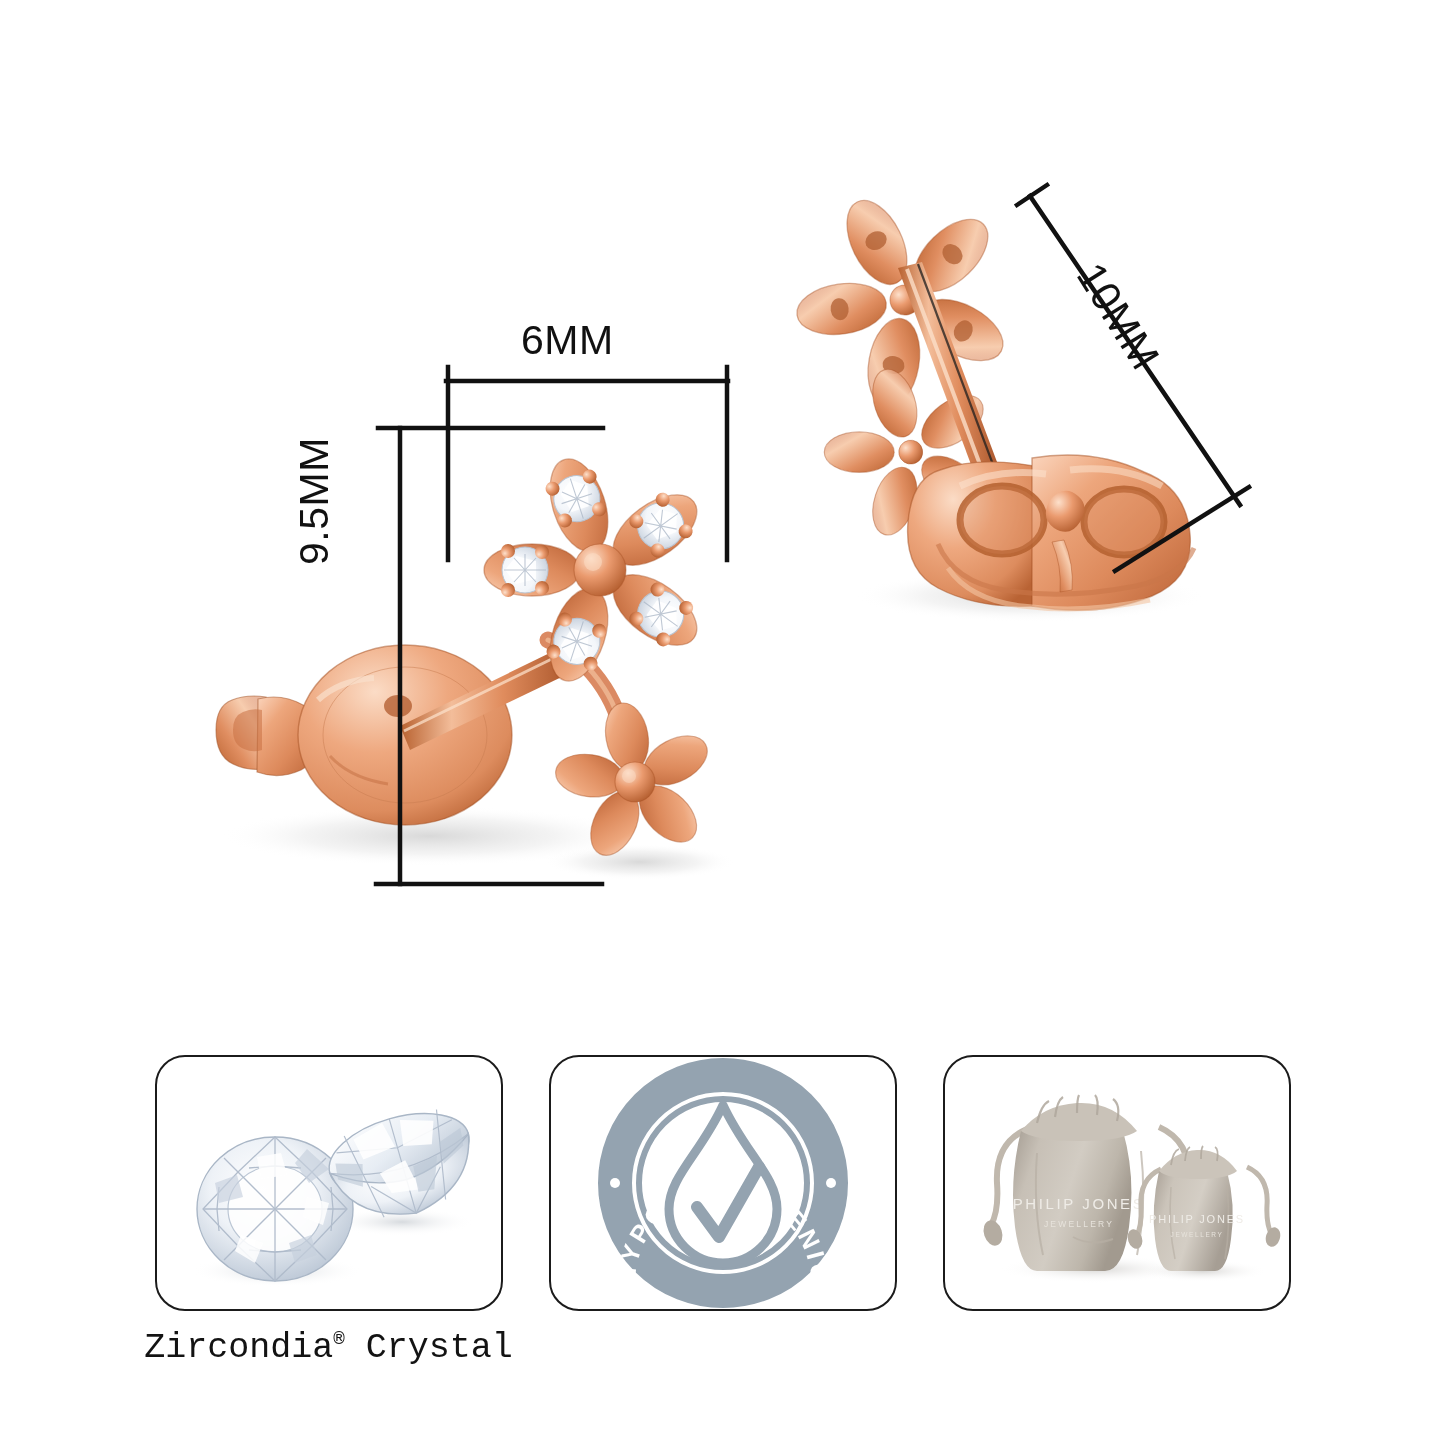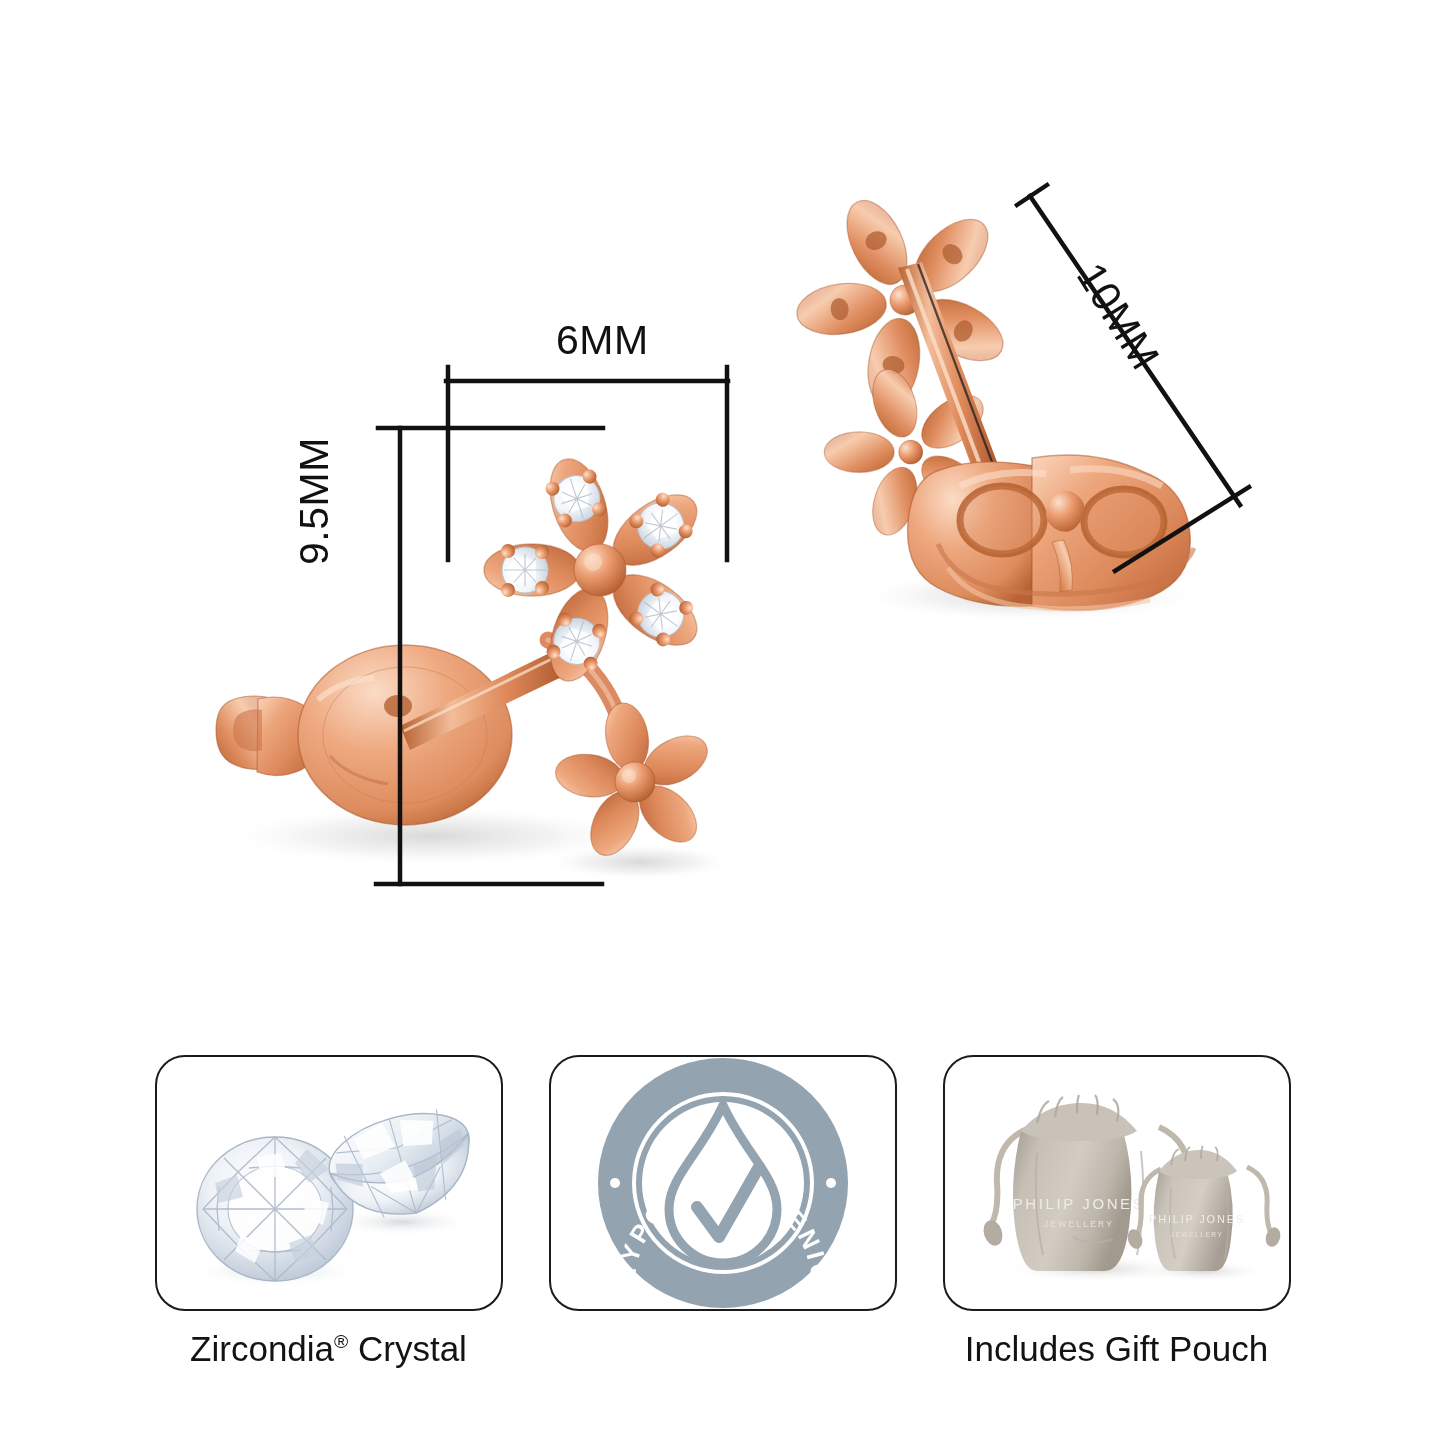--- a/index.html
+++ b/index.html
@@ -28,21 +28,21 @@
   .dim-label {
     position: absolute;
     font-family: "Liberation Sans", sans-serif;
     font-size: 41px;
     font-weight: 400;
     color: #111111;
     letter-spacing: 0.5px;
     white-space: nowrap;
   }
   #dim-6mm-label {
-    left: 556px;
+    left: 521px;
     top: 317px;
   }
   #dim-95mm-label {
     left: 291px;
     top: 565px;
     transform: rotate(-90deg);
     transform-origin: left top;
   }
   #dim-10mm-label {
     left: 1107px;
@@ -74,21 +74,21 @@
     box-sizing: border-box;
     border: 2.5px solid #1b1b1b;
     border-radius: 30px;
     background: #ffffff;
     position: relative;
     overflow: hidden;
   }
   .feature-card svg { display: block; }
   .feature-caption {
     margin-top: 20px;
-    font-family: Liberation Sans, sans-serif;
+    font-family: Liberation Mono, monospace;
     font-size: 35px;
     color: #131313;
     text-align: center;
     line-height: 1;
     white-space: nowrap;
   }
   .feature-caption sup {
     font-size: 0.55em;
     vertical-align: super;
     line-height: 0;
@@ -545,15 +545,14 @@
           </g>
           <g stroke="#b8b0a5" stroke-width="1.6" fill="none" opacity="0.65">
             <path d="M226 130 q-3 40 4 72"></path>
             <path d="M282 128 q4 40 -2 74"></path>
           </g>
           <text x="252" y="166" text-anchor="middle" fill="#efece7" font-family="Liberation Sans, sans-serif" font-size="11" letter-spacing="1.8">PHILIP JONES</text>
           <text x="252" y="180" text-anchor="middle" fill="#e7e3dc" font-family="Liberation Sans, sans-serif" font-size="6.5" letter-spacing="1.6">JEWELLERY</text>
         </g>
       </svg>
     </div>
-    <div class="feature-caption">Includes Gift Pouch</div>
   </div>
 </div>
 
 </body></html>

